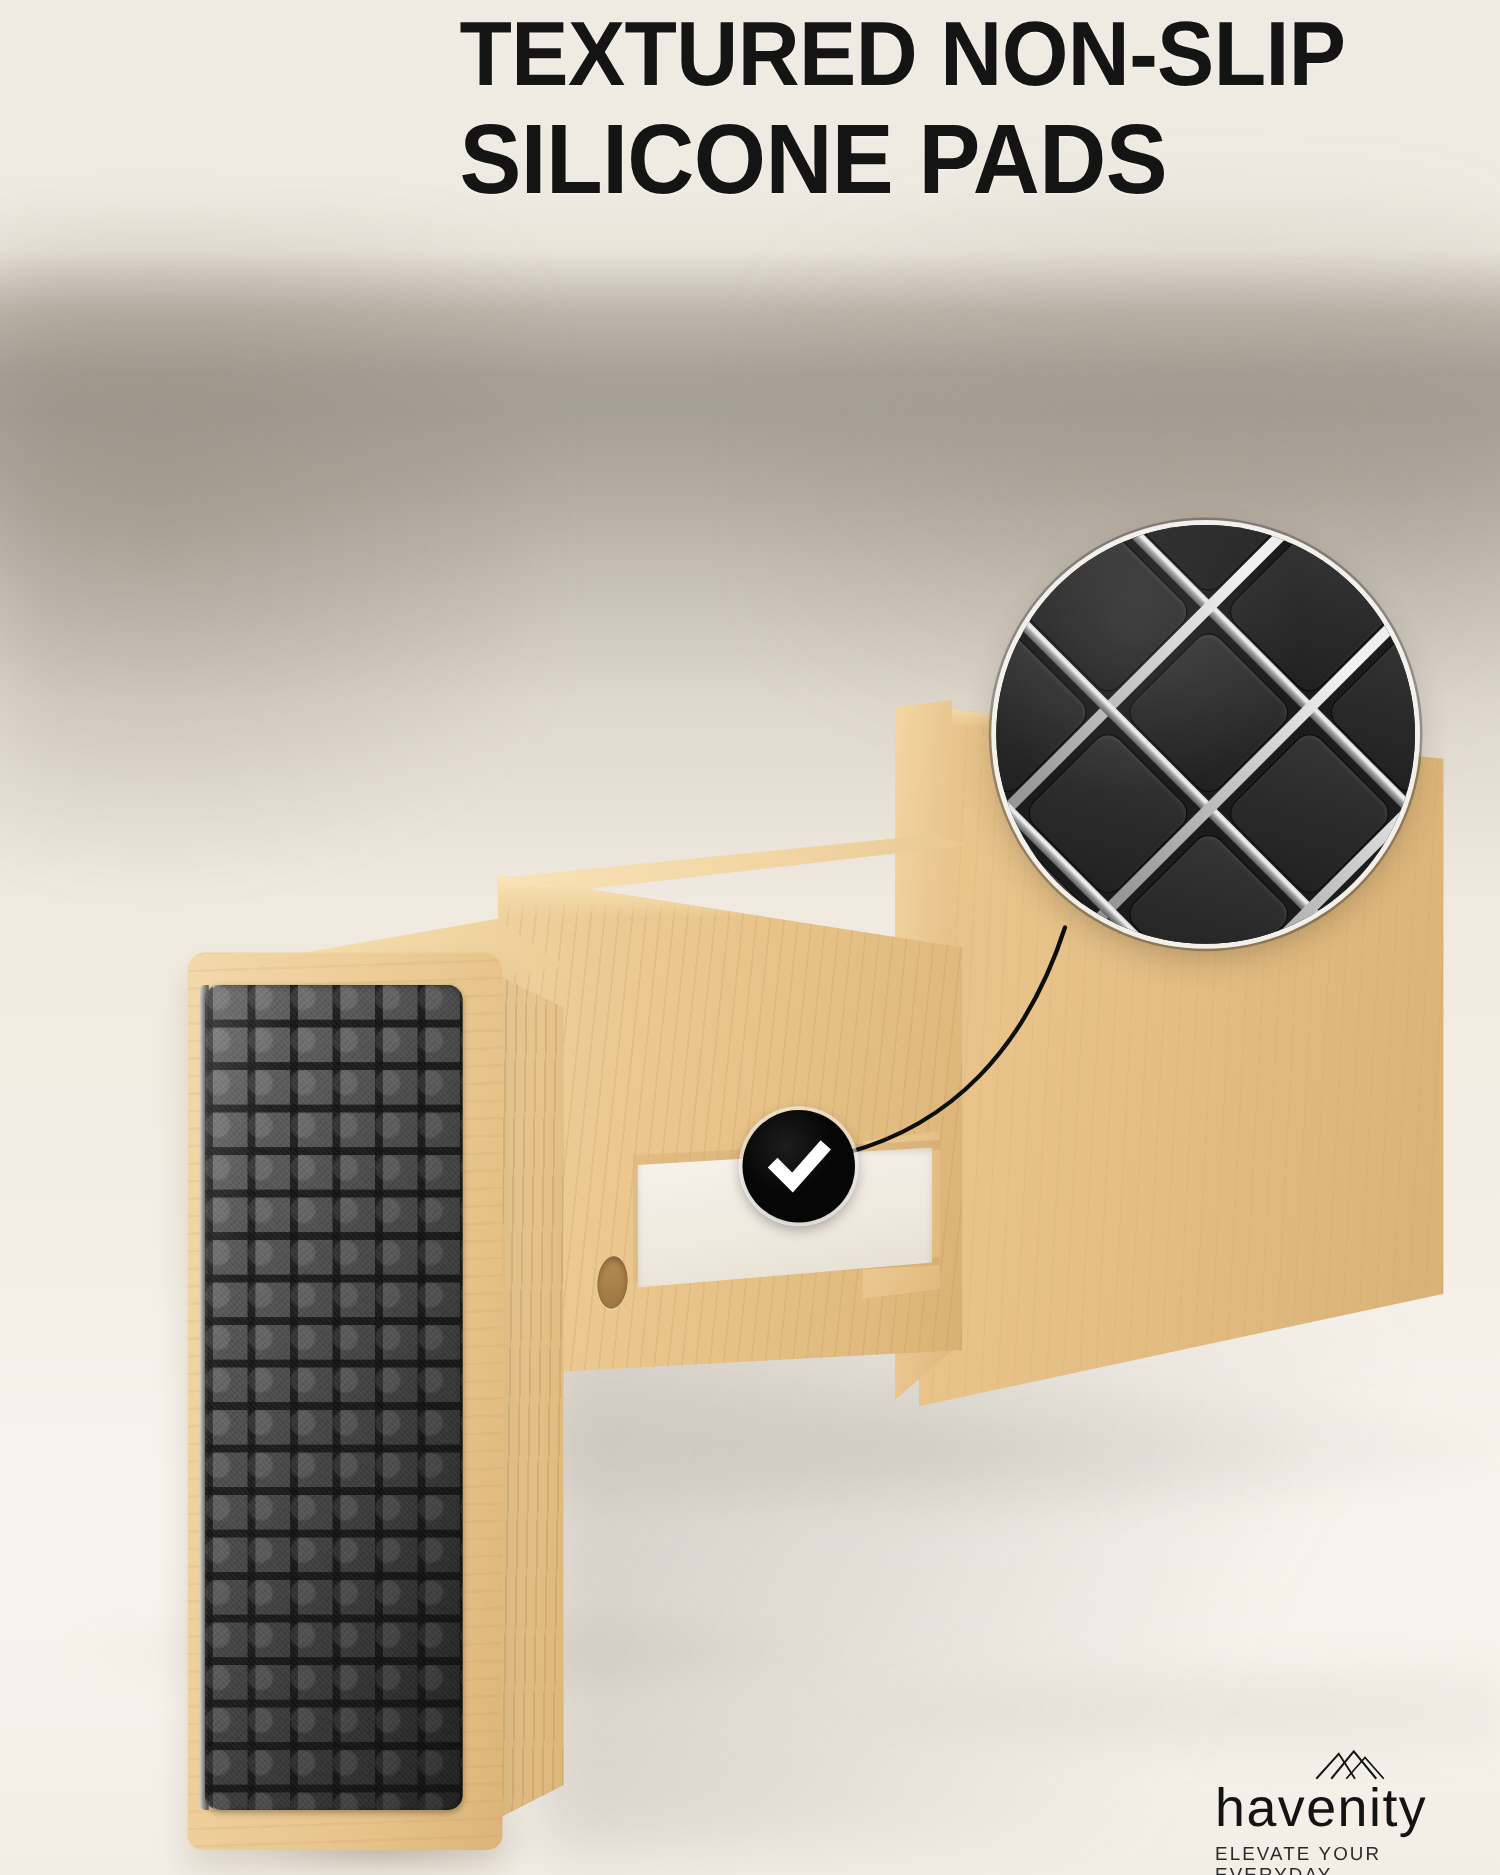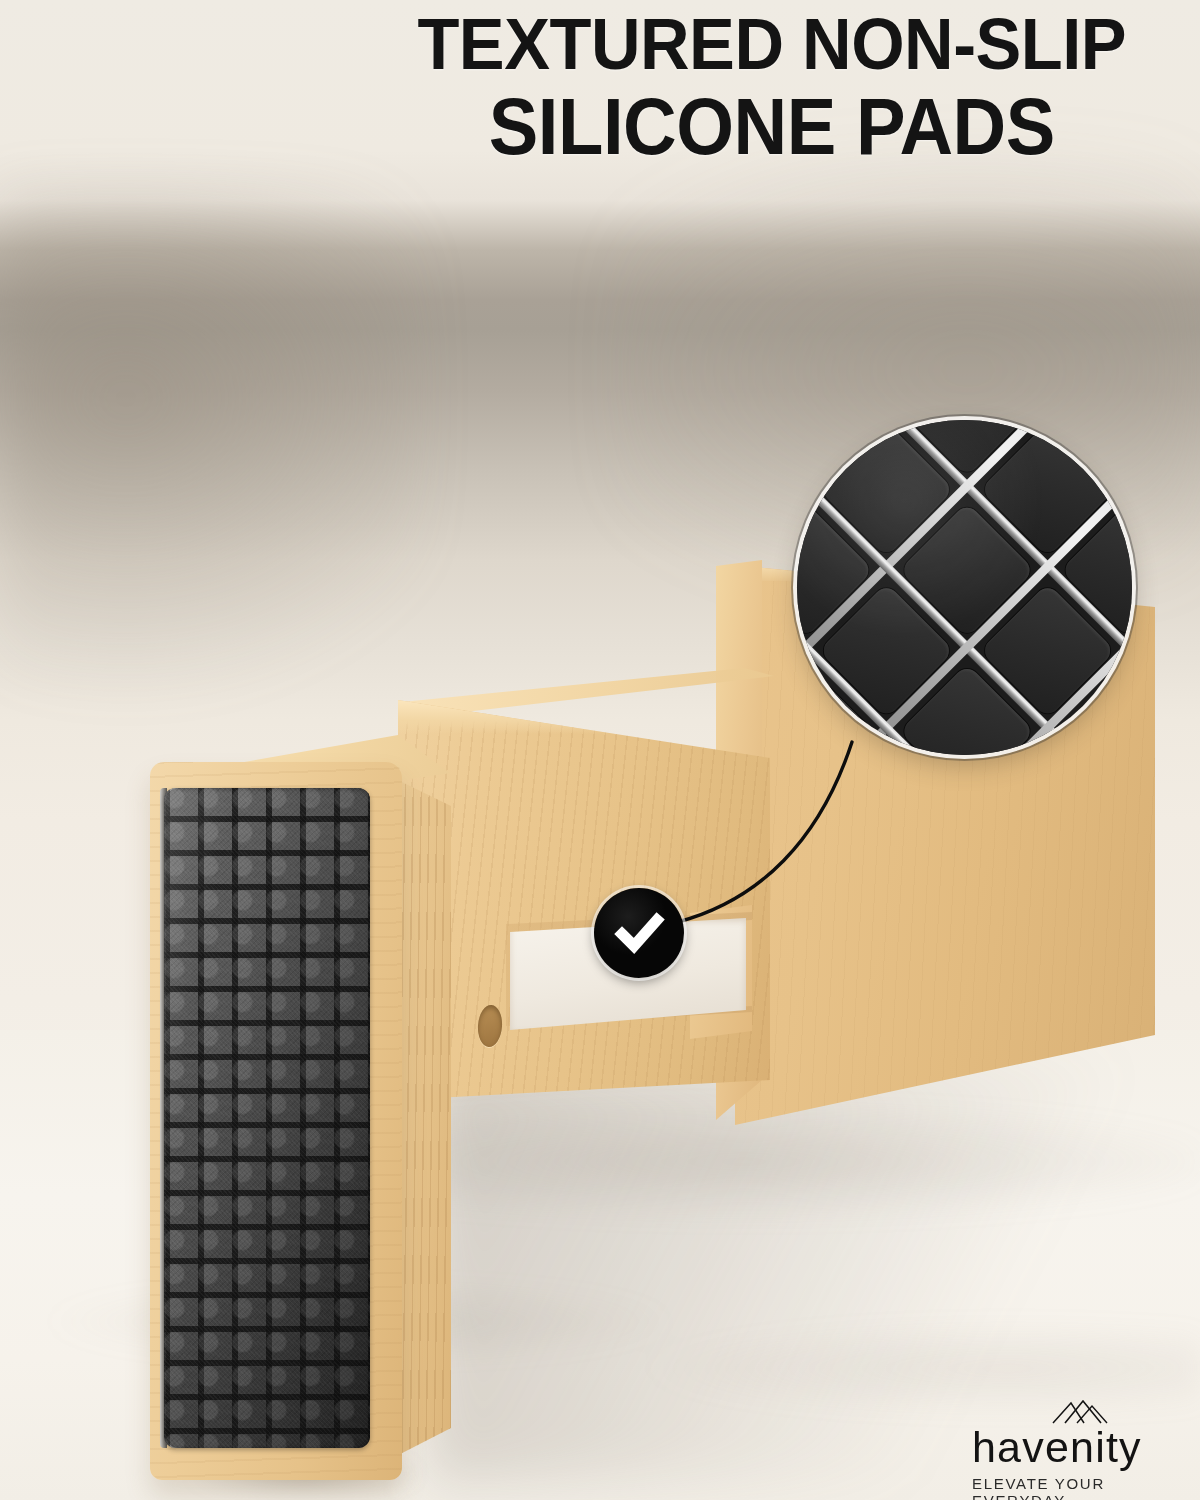--- a/index.html
+++ b/index.html
@@ -65,21 +65,21 @@
     background:linear-gradient(118deg, rgba(120,110,98,.30) 0%, rgba(120,110,98,.16) 34%, rgba(120,110,98,0) 68%);
     filter:blur(26px);
   }
 
   
   .headline{
     position:absolute;
     right:24px;
     top:8px;
     width:860px;
-    text-align:center;
+    text-align:left;
     color:#141414;
     font-weight:700;
     letter-spacing:-0.5px;
     line-height:0.98;
     text-shadow:0 1px 2px rgba(255,255,255,.55);
   }
   .headline .l1{
     display:block;
     font-size:73px;
     transform:scaleX(.94);

